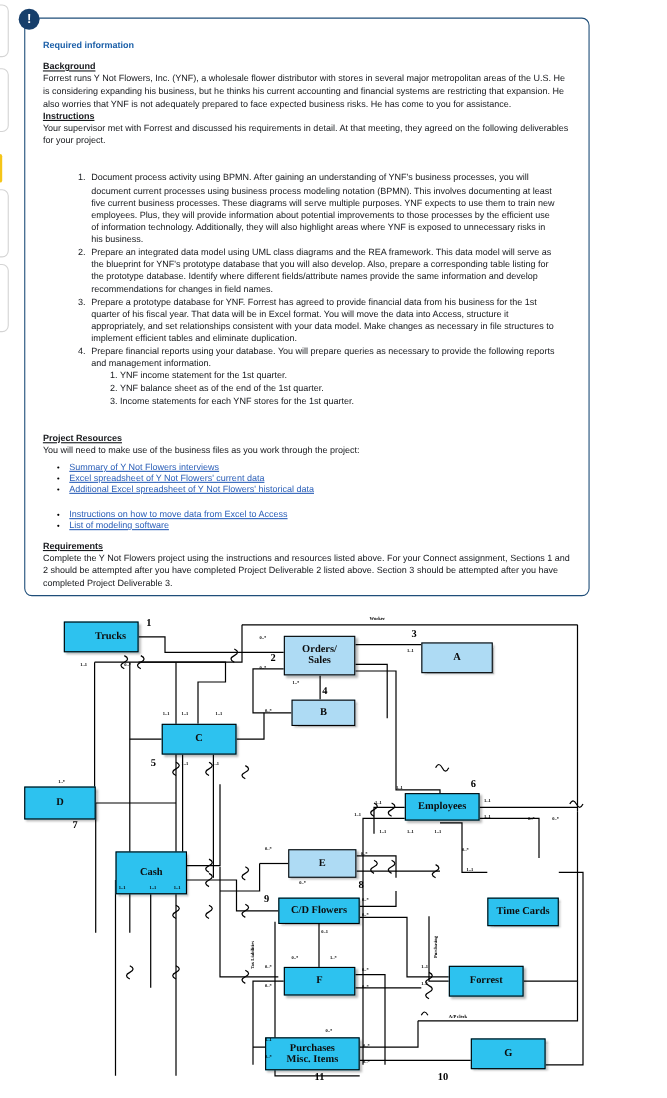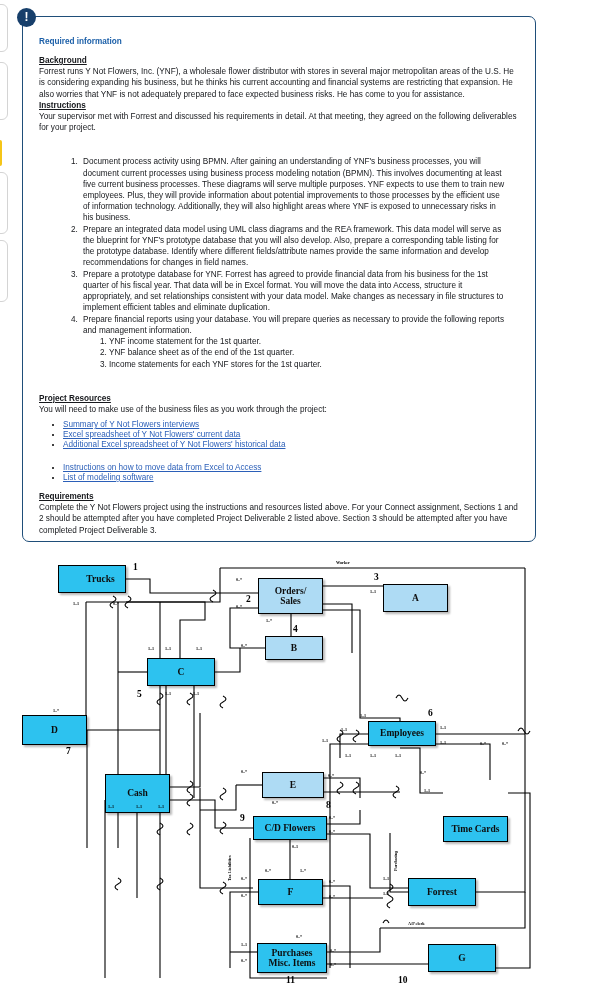--- a/index.html
+++ b/index.html
@@ -206,21 +206,21 @@
       <div class="nbox lblue" style="left: 265px; top: 88px; width: 58px; height: 24px;">B</div>
       <div class="nbox cyan" style="left: 147px; top: 110px; width: 68px; height: 28px;">C</div>
       <div class="nbox cyan" style="left: 22px; top: 167px; width: 65px; height: 30px;">D</div>
       <div class="nbox cyan" style="left: 368px; top: 173px; width: 68px; height: 25px;">Employees</div>
       <div class="nbox cyan" style="left: 105px; top: 226px; width: 65px; height: 39px;">Cash</div>
       <div class="nbox cyan" style="left: 443px; top: 232px; width: 65px; height: 26px; margin-top: 36px;">Time Cards</div>
       <div class="nbox lblue" style="left: 262px; top: 224px; width: 62px; height: 26px;">E</div>
       <div class="nbox cyan" style="left: 253px; top: 268px; width: 74px; height: 24px;">C/D Flowers</div>
       <div class="nbox cyan" style="left: 258px; top: 331px; width: 65px; height: 26px;">F</div>
       <div class="nbox cyan" style="left: 408px; top: 330px; width: 68px; height: 28px;">Forrest</div>
-      <div class="nbox cyan" style="left: 257px; top: 395px; width: 70px; height: 30px;">Purchases<br>Misc. Items</div>
+      <div class="nbox cyan" style="left: 241px; top: 395px; width: 86px; height: 30px;">Purchases<br>Misc. Items</div>
       <div class="nbox cyan" style="left: 428px; top: 396px; width: 68px; height: 28px;">G</div>
     </div>
   <div id="nums">
       <div class="num" style="left: 133px; top: 14px;">1</div>
       <div class="num" style="left: 246px; top: 46px;">2</div>
       <div class="num" style="left: 374px; top: 24px;">3</div>
       <div class="num" style="left: 293px; top: 76px;">4</div>
       <div class="num" style="left: 137px; top: 141px;">5</div>
       <div class="num" style="left: 428px; top: 160px;">6</div>
       <div class="num" style="left: 66px; top: 198px;">7</div>

